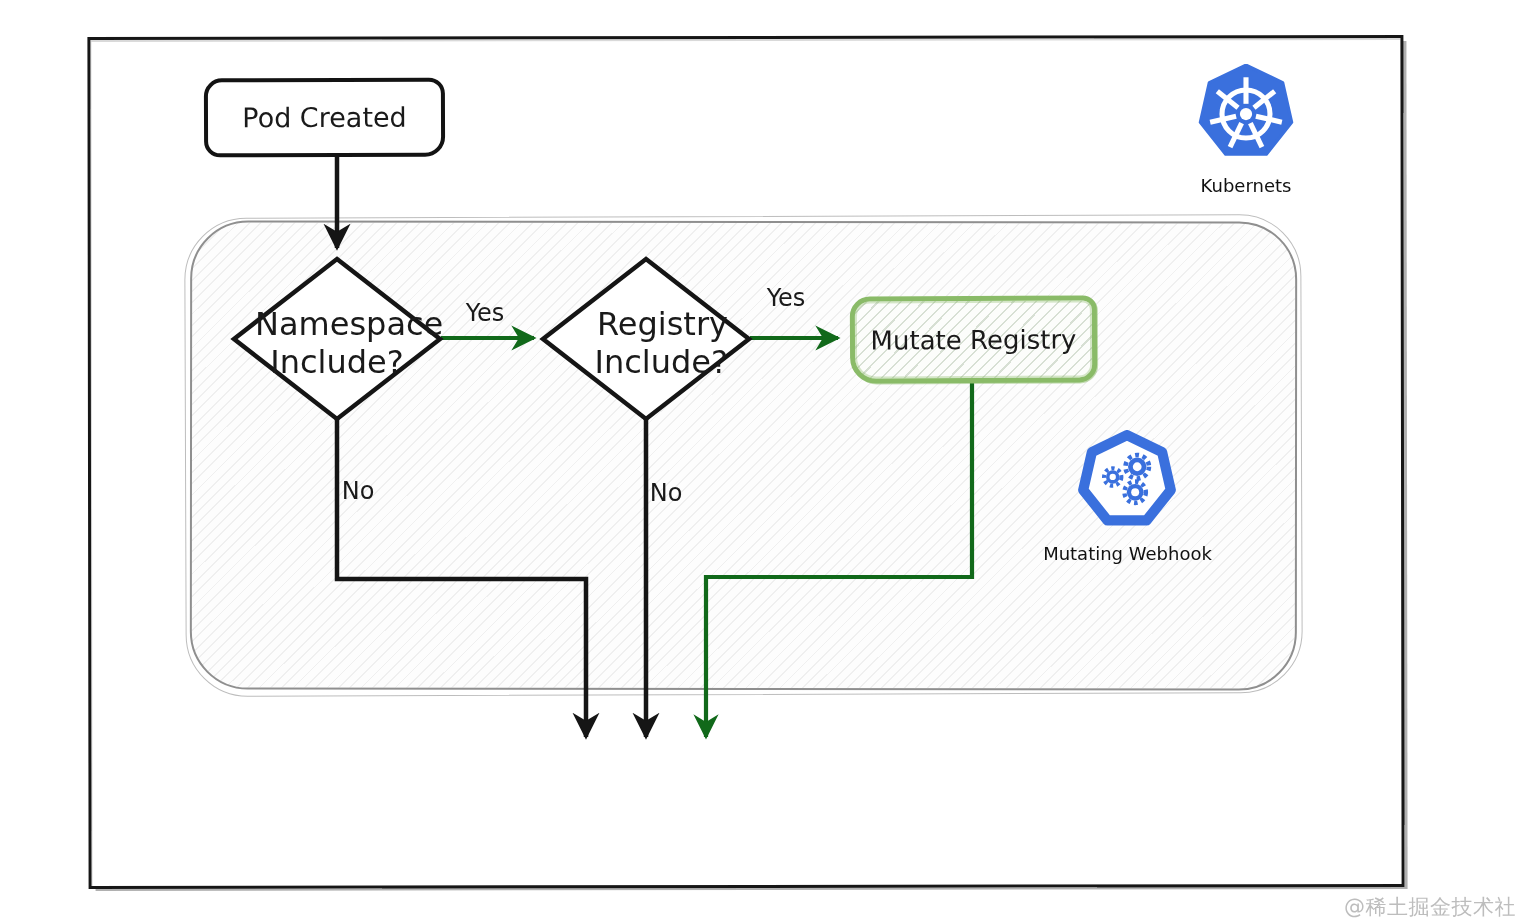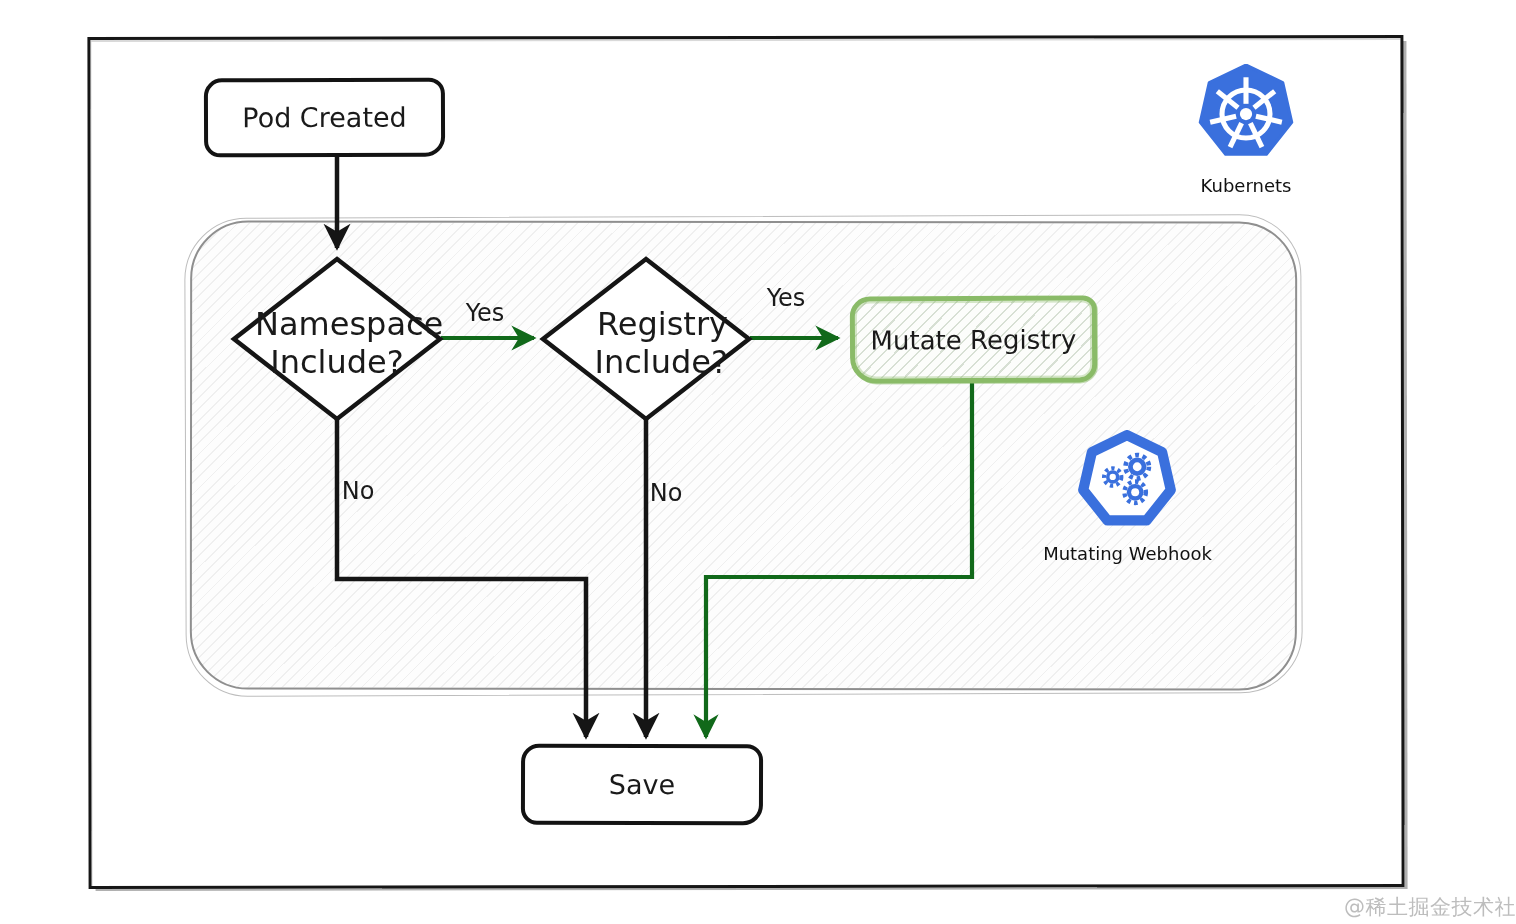--- a/index.html
+++ b/index.html
@@ -156,23 +156,20 @@
   </div>
 
   <div class="diamond-label d1-label">Namespace Include?</div>
 
   <div class="diamond-label d2-label">Registry Include?</div>
 
   <div class="mutate-box">
     <span>Mutate Registry</span>
   </div>
 
-  <div class="node-box save-box">
-    <span>Save</span>
-  </div>
 
   <div class="edge-label yes1">Yes</div>
   <div class="edge-label yes2">Yes</div>
   <div class="edge-label no1">No</div>
   <div class="edge-label no2">No</div>
 
   <svg class="legend-icon k8s-icon" viewBox="0 0 96 96">
     <polygon points="48,1 84,18.3 92.8,57.2 68,88.4 28,88.4 3.2,57.2 12,18.3" fill="#3a70dd" stroke="#3a70dd" stroke-width="3" stroke-linejoin="round"></polygon>
     <circle cx="48" cy="49" r="23.5" fill="none" stroke="#ffffff" stroke-width="5"></circle>
     <circle cx="48" cy="49" r="6" fill="#ffffff"></circle>

